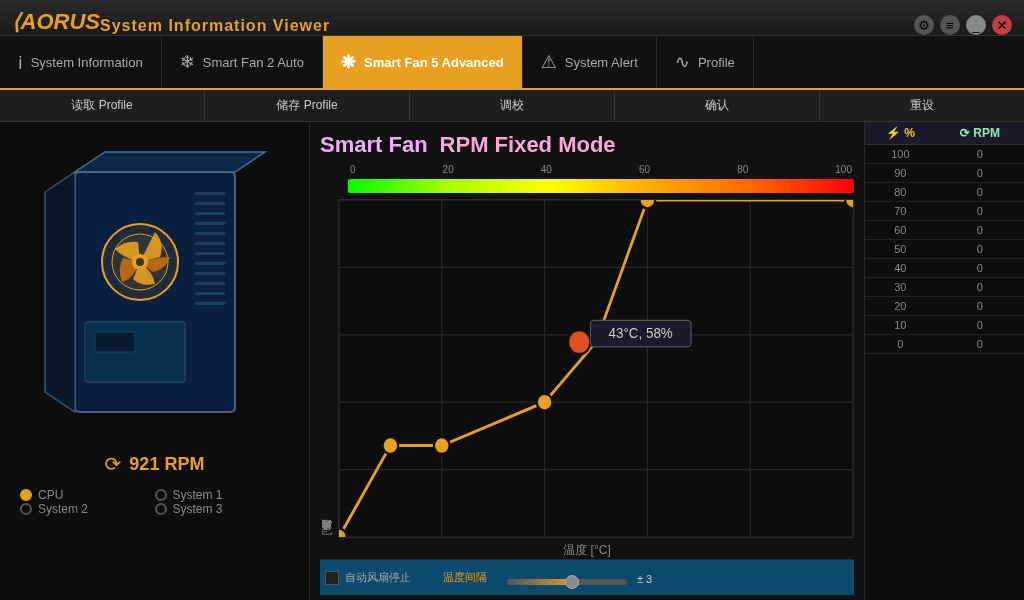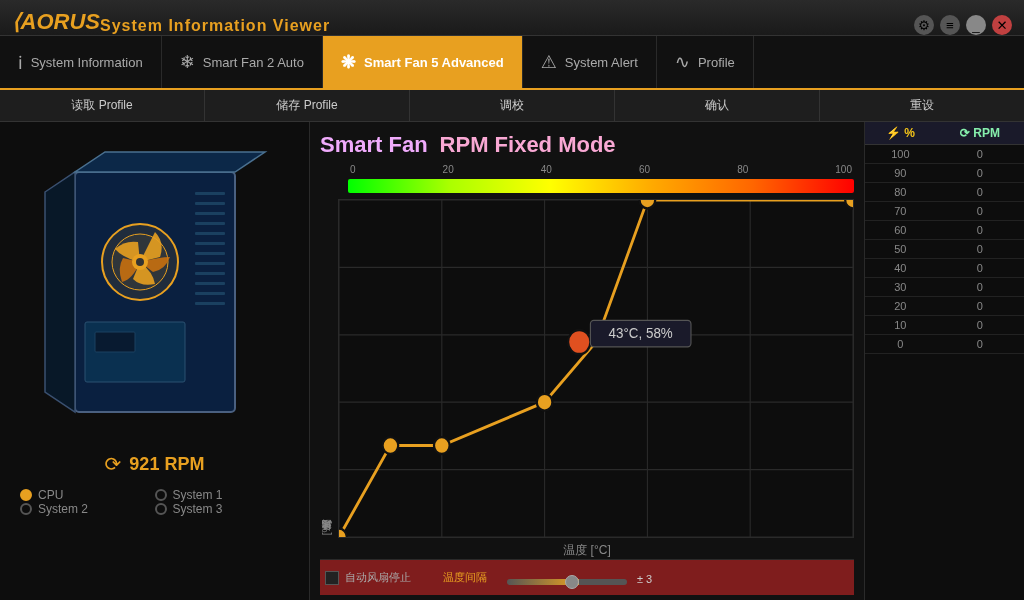--- a/index.html
+++ b/index.html
@@ -244,21 +244,21 @@
     }
 
     
     .bottom-controls {
       height: 36px;
       display: flex;
       align-items: center;
       gap: 12px;
       padding: 0 5px;
       border-top: 1px solid #2a2a2a;
-      background: #7f1d1d;
+      background: #0c4a6e;
       flex-shrink: 0;
     }
     .auto-stop-toggle {
       display: flex;
       align-items: center;
       gap: 6px;
       font-size: 11px;
       color: #aaa;
       cursor: pointer;
     }

